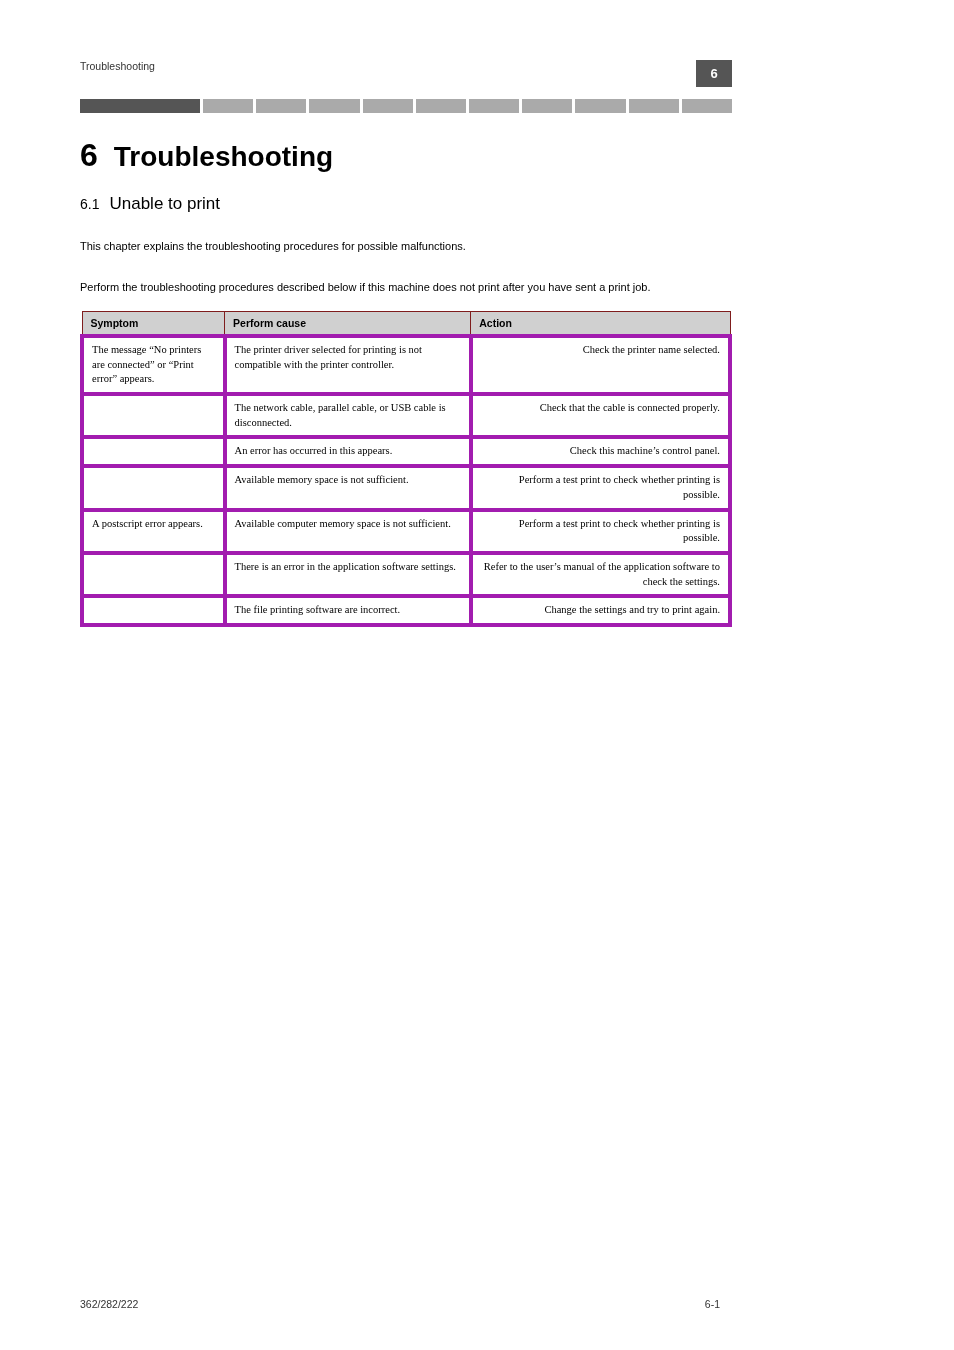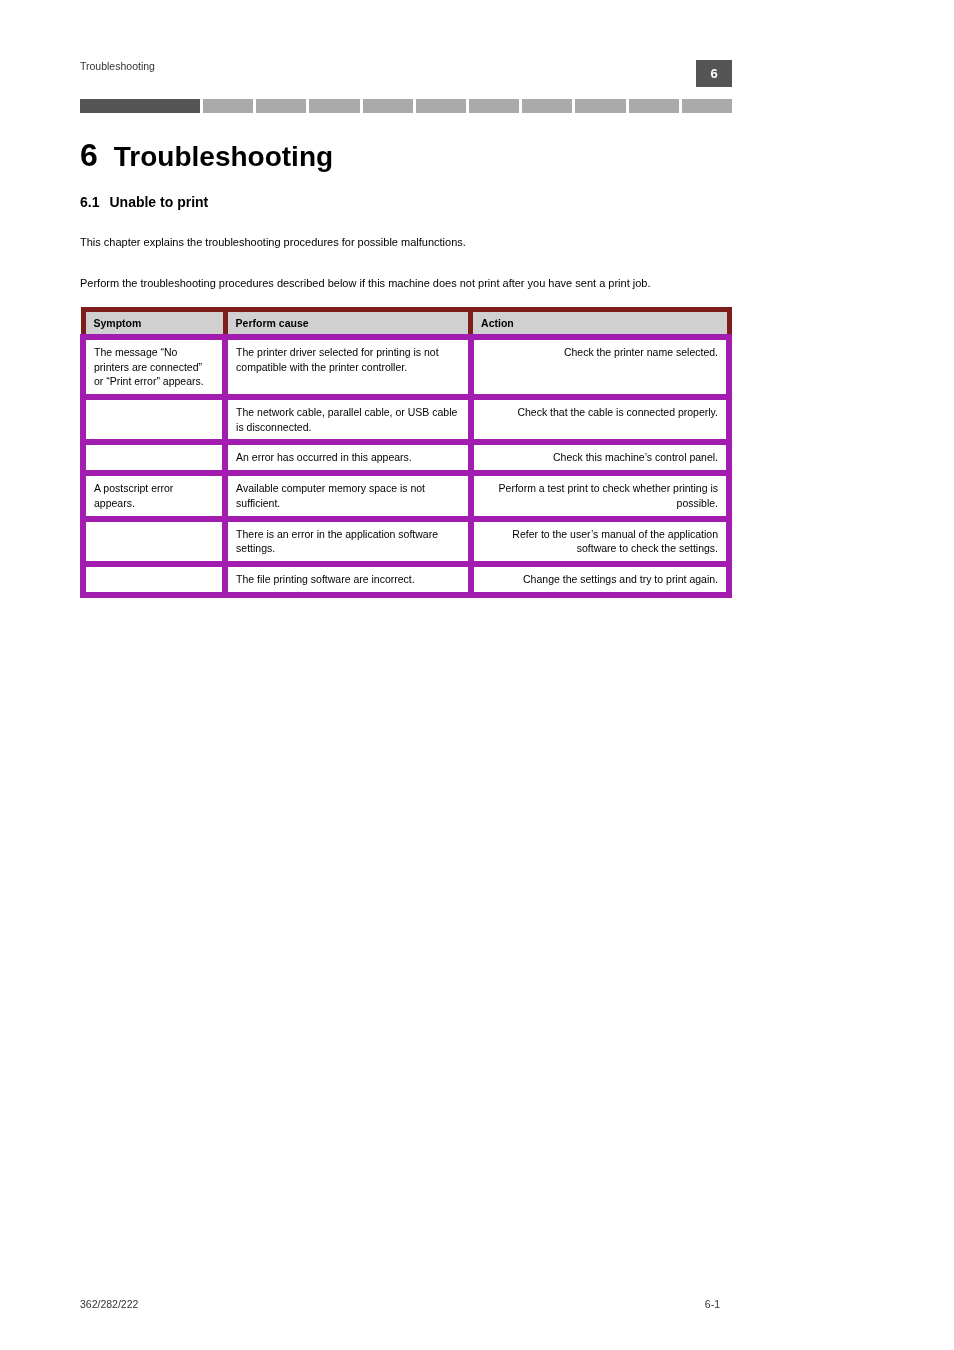--- a/index.html
+++ b/index.html
@@ -97,26 +97,26 @@
     
     .section-heading {
       display: flex;
       align-items: baseline;
       gap: 10px;
       margin-bottom: 12px;
     }
 
     .section-number {
       font-size: 14px;
-      font-weight: bold;
+      font-weight: normal;
     }
 
     .section-title {
-      font-size: 14px;
-      font-weight: bold;
+      font-size: 17px;
+      font-weight: normal;
     }
 
     
     .body-text {
       font-size: 11px;
       line-height: 1.5;
       margin-bottom: 10px;
       max-width: 600px;
       margin-top: 24px;
     }
@@ -124,32 +124,33 @@
     
     .trouble-table {
       width: 100%;
       border-collapse: collapse;
       margin-top: 16px;
       font-size: 10.5px;
     }
 
     .trouble-table th {
       background: #d0d0d0;
-      border: 5px solid #7f1d1d;
+      border: 1px solid #7f1d1d;
       padding: 5px 8px;
       text-align: left;
       font-weight: bold;
       font-size: 10.5px;
     }
 
     .trouble-table td {
-      border: 6px solid #a21caf;
+      border: 4px solid #a21caf;
       padding: 5px 8px;
       vertical-align: top;
       line-height: 1.4;
+      font-family: Liberation Serif, serif;
     }
 
     .trouble-table tr td:first-child {
       width: 22%;
     }
 
     .trouble-table tr td:nth-child(2) {
       width: 38%;
     }
 
@@ -229,20 +230,25 @@
           <td></td>
           <td>The network cable, parallel cable, or USB cable is disconnected.</td>
           <td>Check that the cable is connected properly.</td>
         </tr>
         <tr>
           <td></td>
           <td>An error has occurred in this appears.</td>
           <td>Check this machine’s control panel.</td>
         </tr>
         <tr>
+          <td></td>
+          <td>Available memory space is not sufficient.</td>
+          <td>Perform a test print to check whether printing is possible.</td>
+        </tr>
+        <tr>
           <td>A postscript error appears.</td>
           <td>Available computer memory space is not sufficient.</td>
           <td>Perform a test print to check whether printing is possible.</td>
         </tr>
         <tr>
           <td></td>
           <td>There is an error in the application software settings.</td>
           <td>Refer to the user’s manual of the application software to check the settings.</td>
         </tr>
         <tr>

